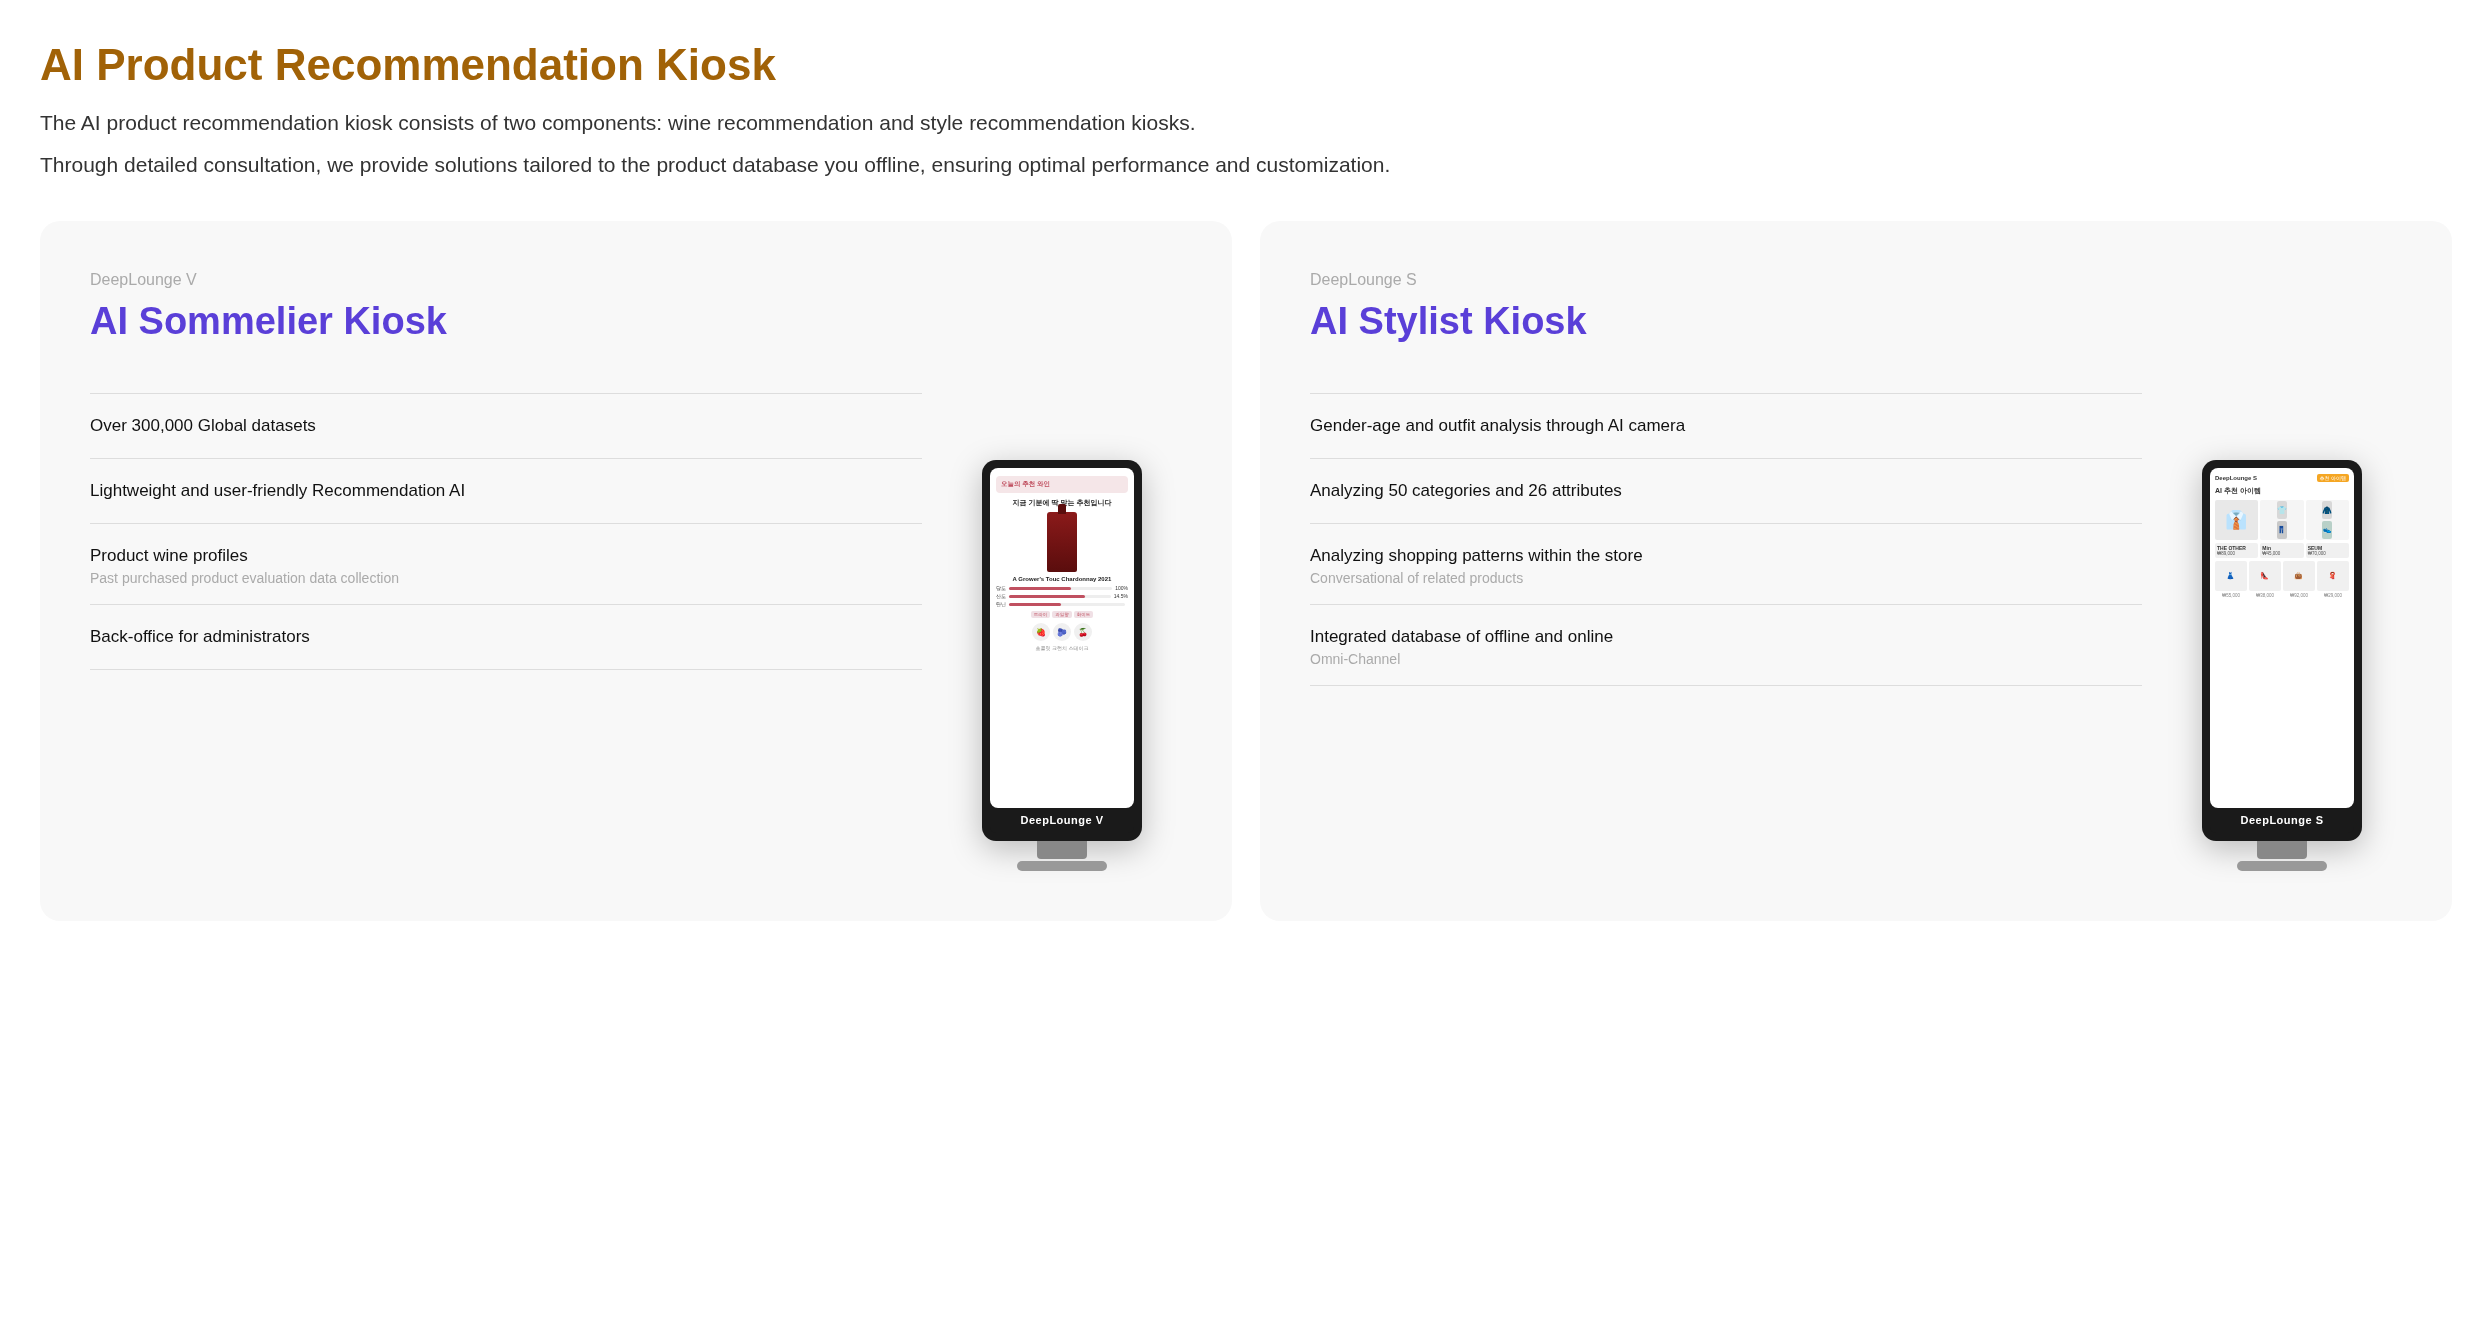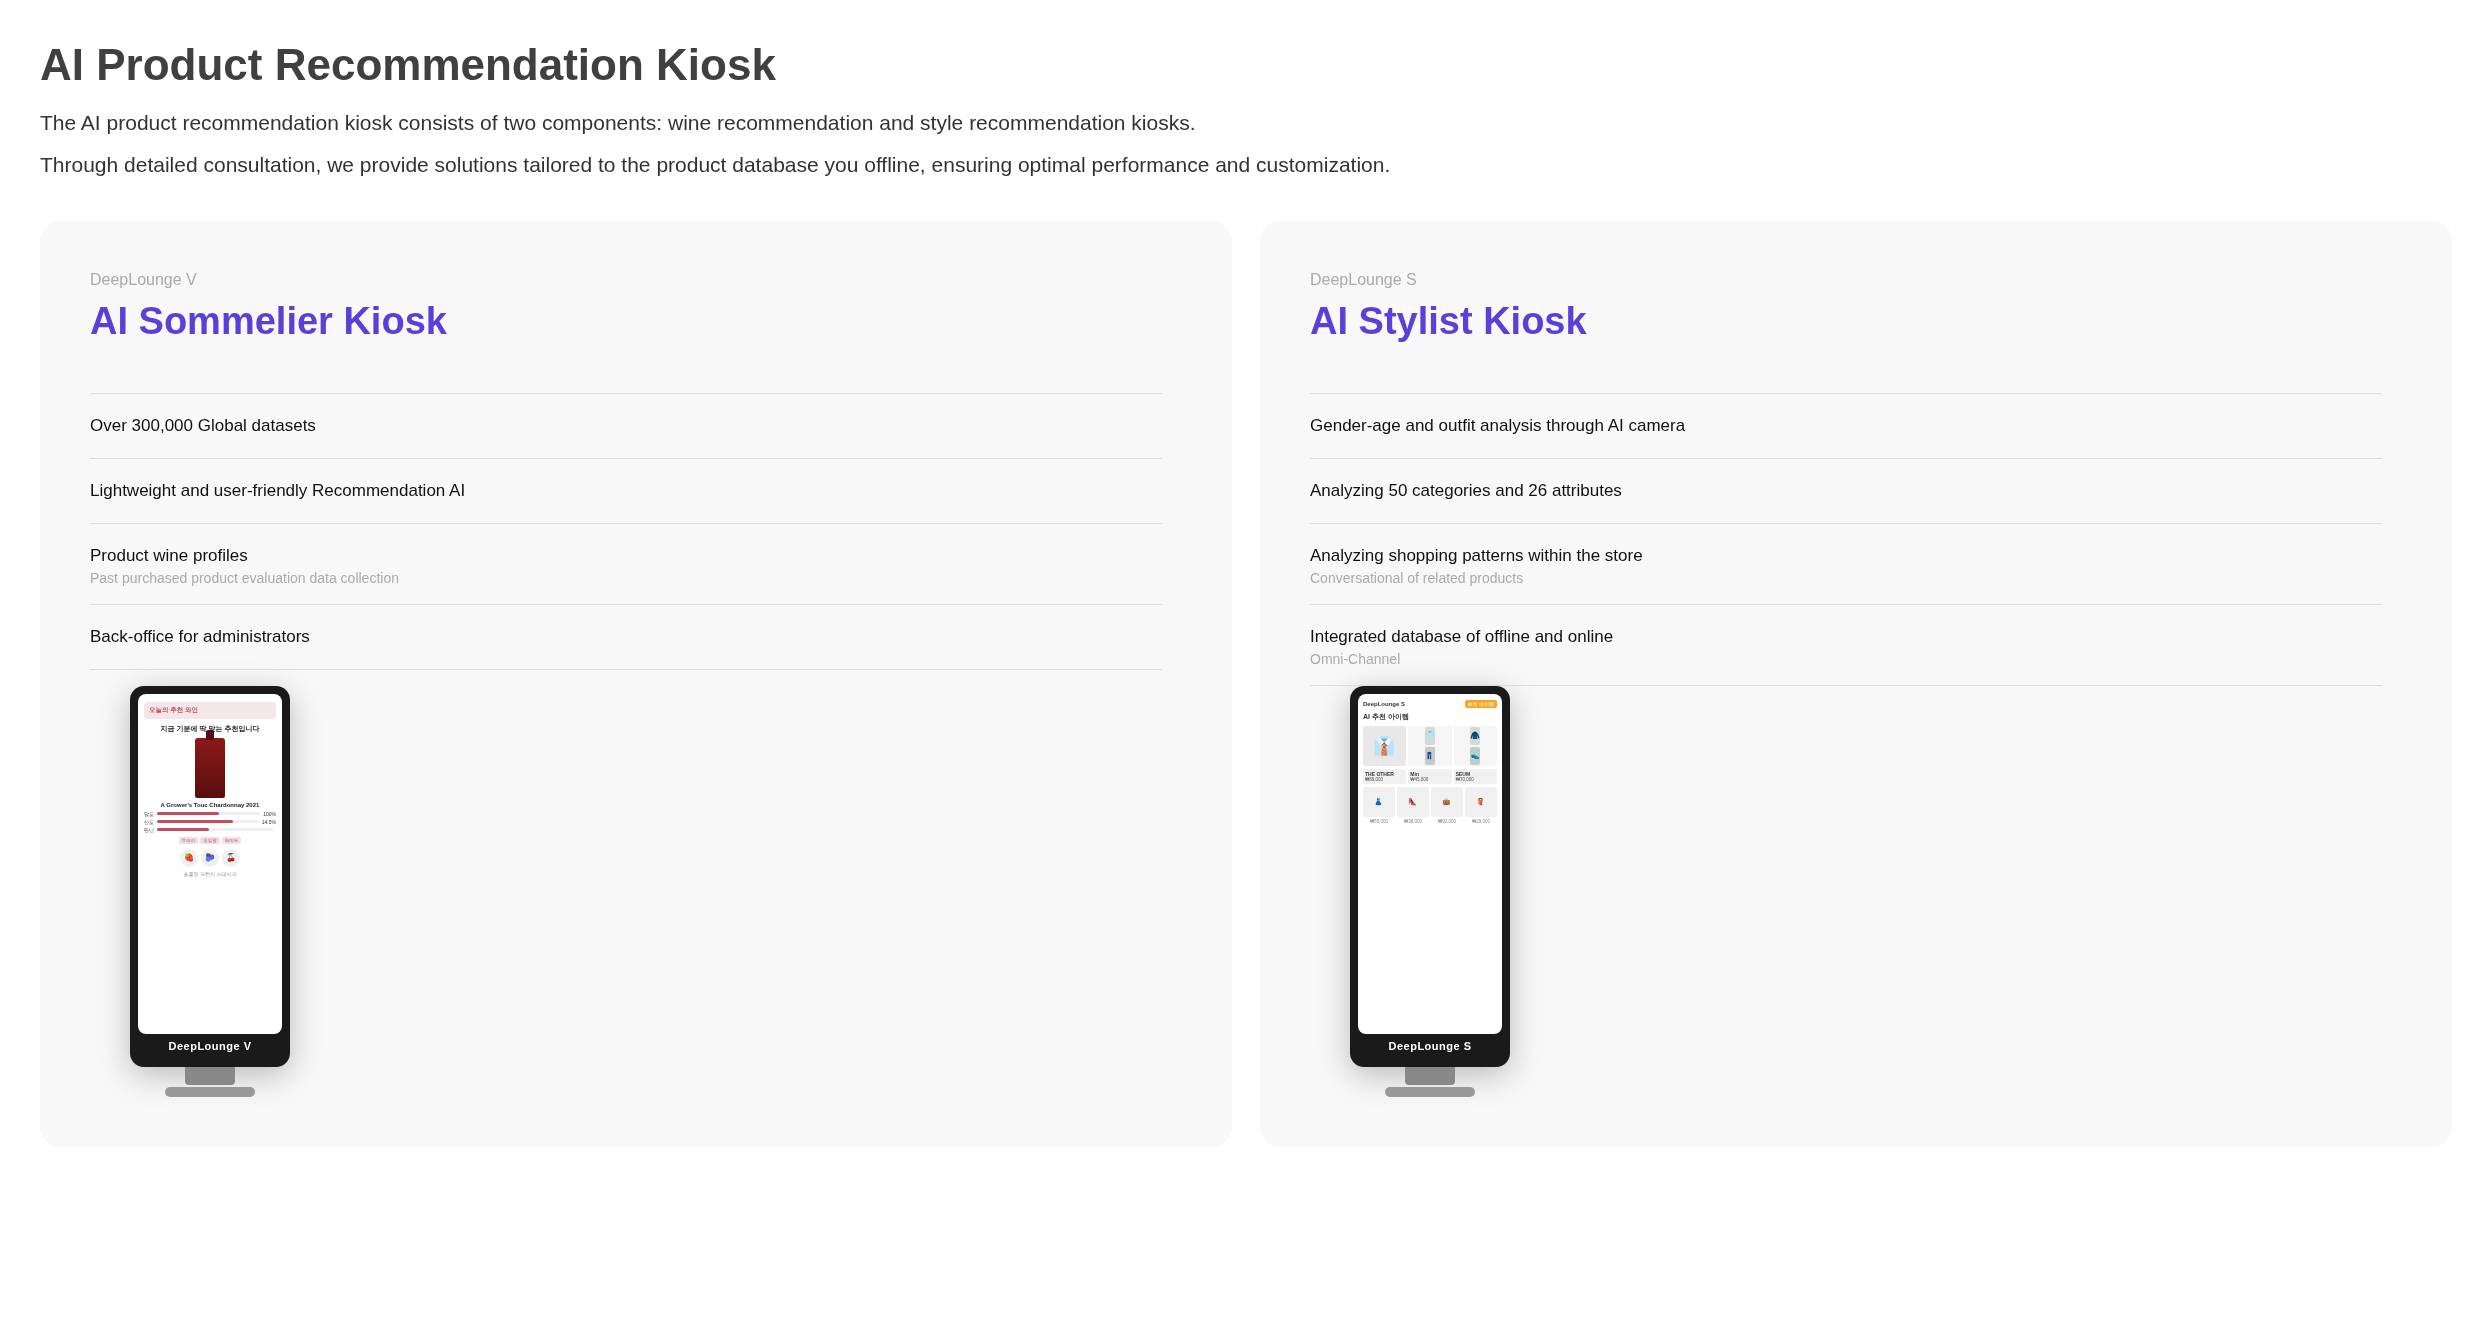--- a/index.html
+++ b/index.html
@@ -6,41 +6,41 @@
     body {
       font-family: -apple-system, BlinkMacSystemFont, 'Segoe UI', Arial, sans-serif;
       background: #fff;
       color: #111;
       padding: 40px 40px 60px 40px;
     }
     .page-title {
       font-size: 44px;
       font-weight: 800;
       margin-bottom: 16px;
-      color: #404040;
+      color: #a16207;
     }
     .page-desc {
       font-size: 21px;
       color: #333;
       line-height: 1.6;
       margin-bottom: 8px;
     }
     .cards-row {
       display: flex;
       gap: 28px;
       margin-top: 40px;
     }
     .card {
       flex: 1;
       background: #f8f8f8;
       border-radius: 20px;
       padding: 50px 50px 50px 50px;
       position: relative;
       display: flex;
-      flex-direction: column;
+      flex-direction: row;
       align-items: stretch;
       min-height: 700px;
       overflow: hidden;
     }
     .card-content {
       flex: 1;
       display: flex;
       flex-direction: column;
       z-index: 2;
       padding-right: 20px;

